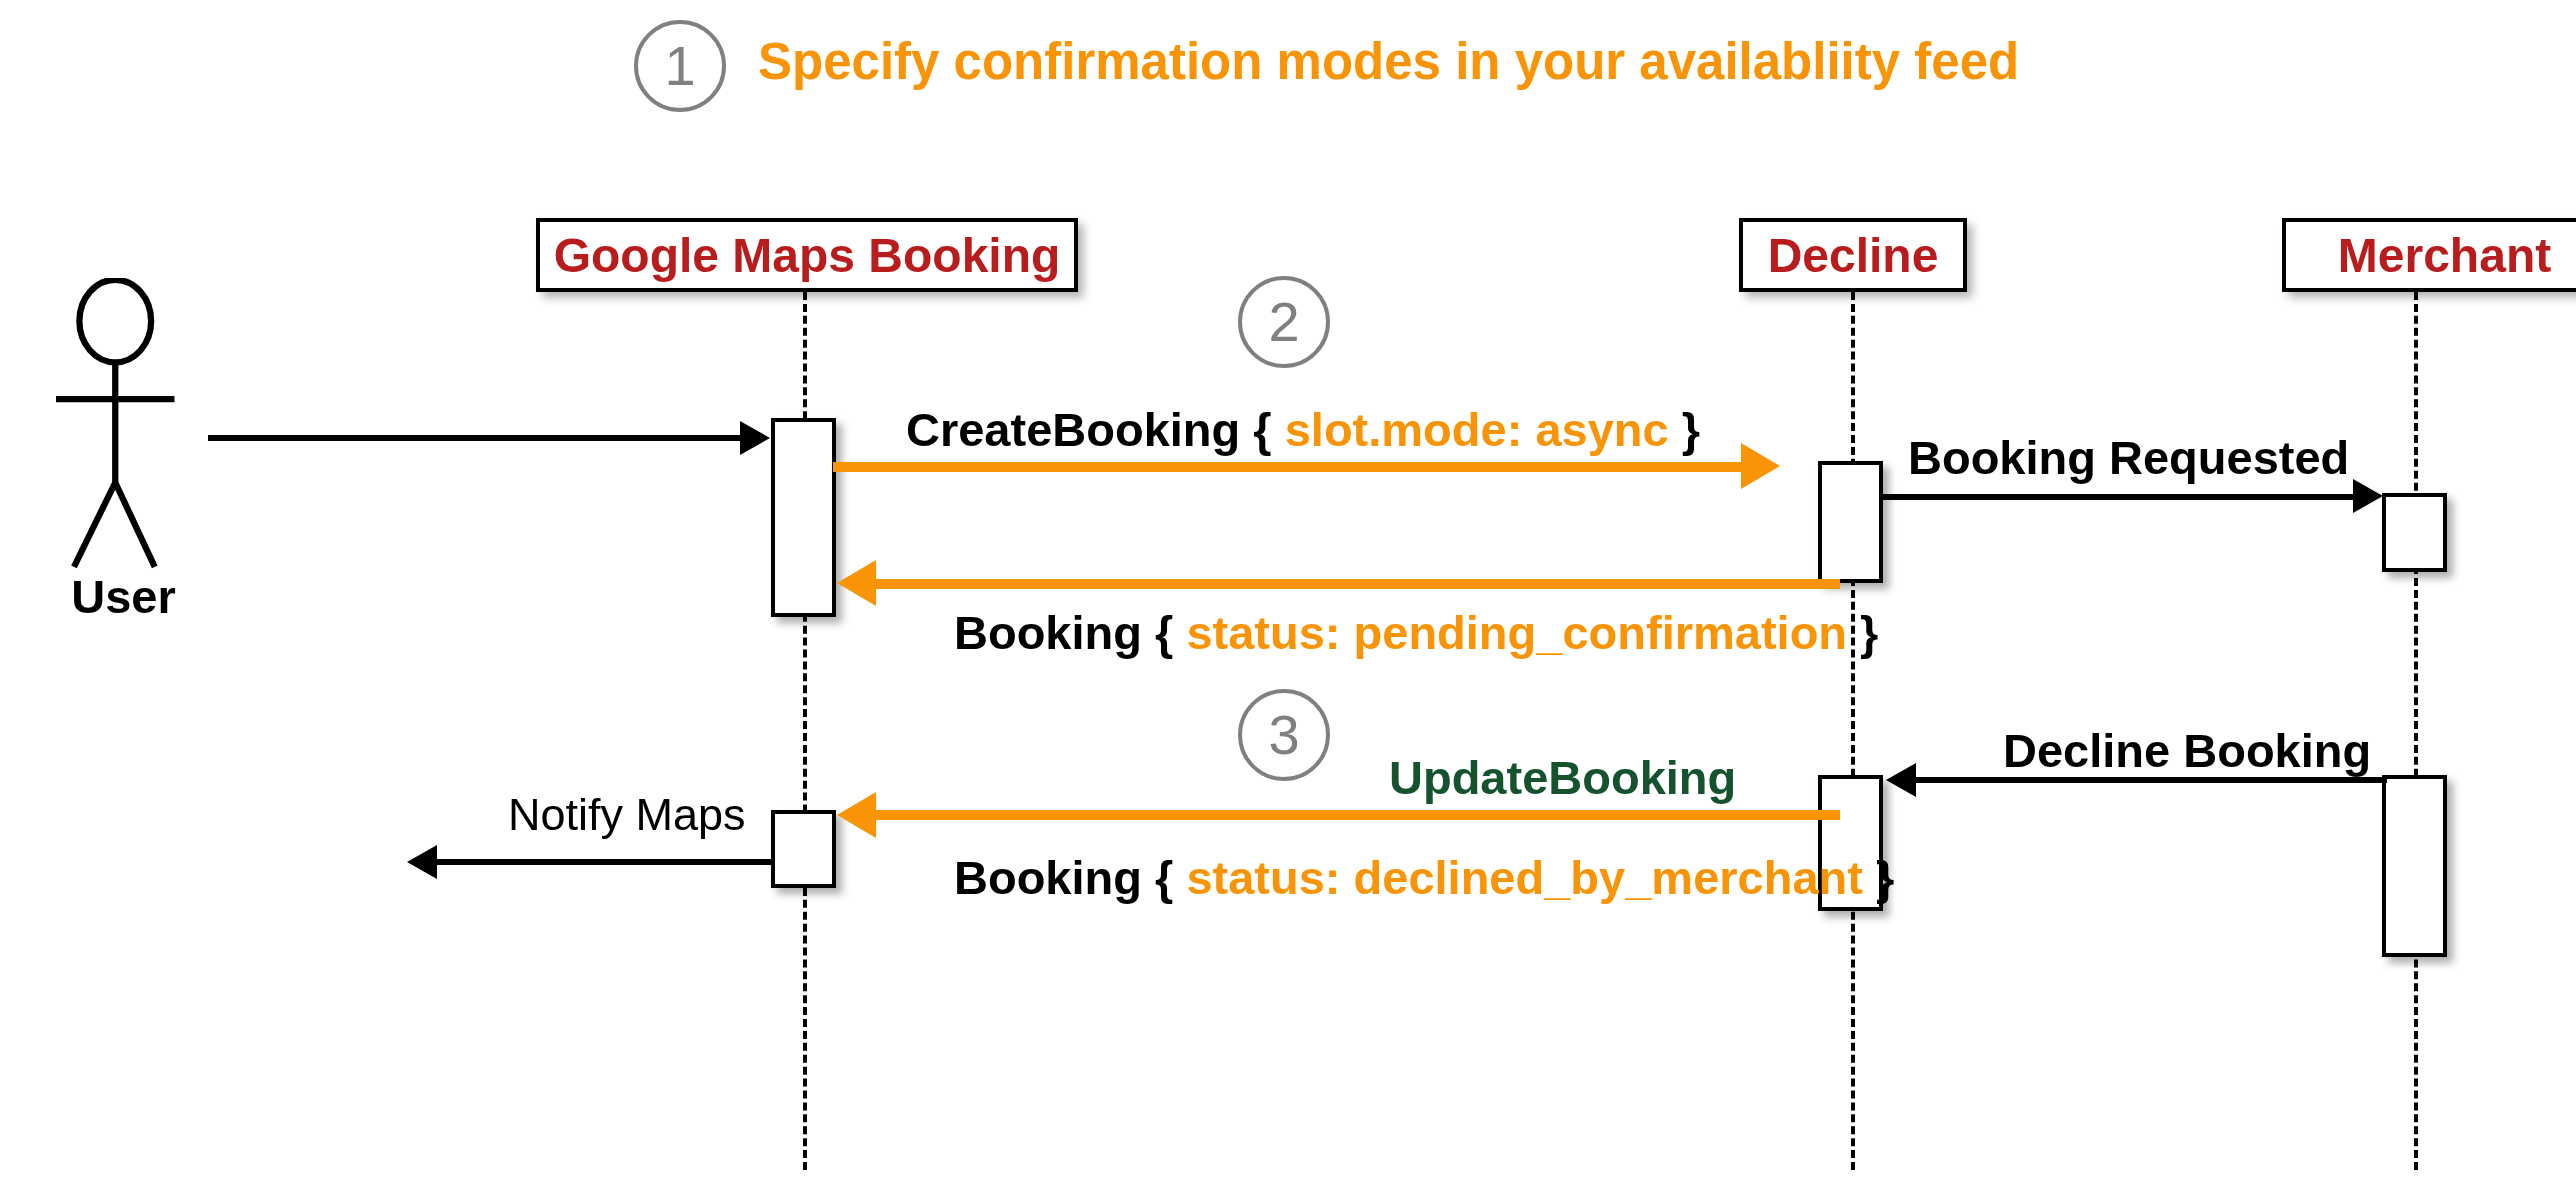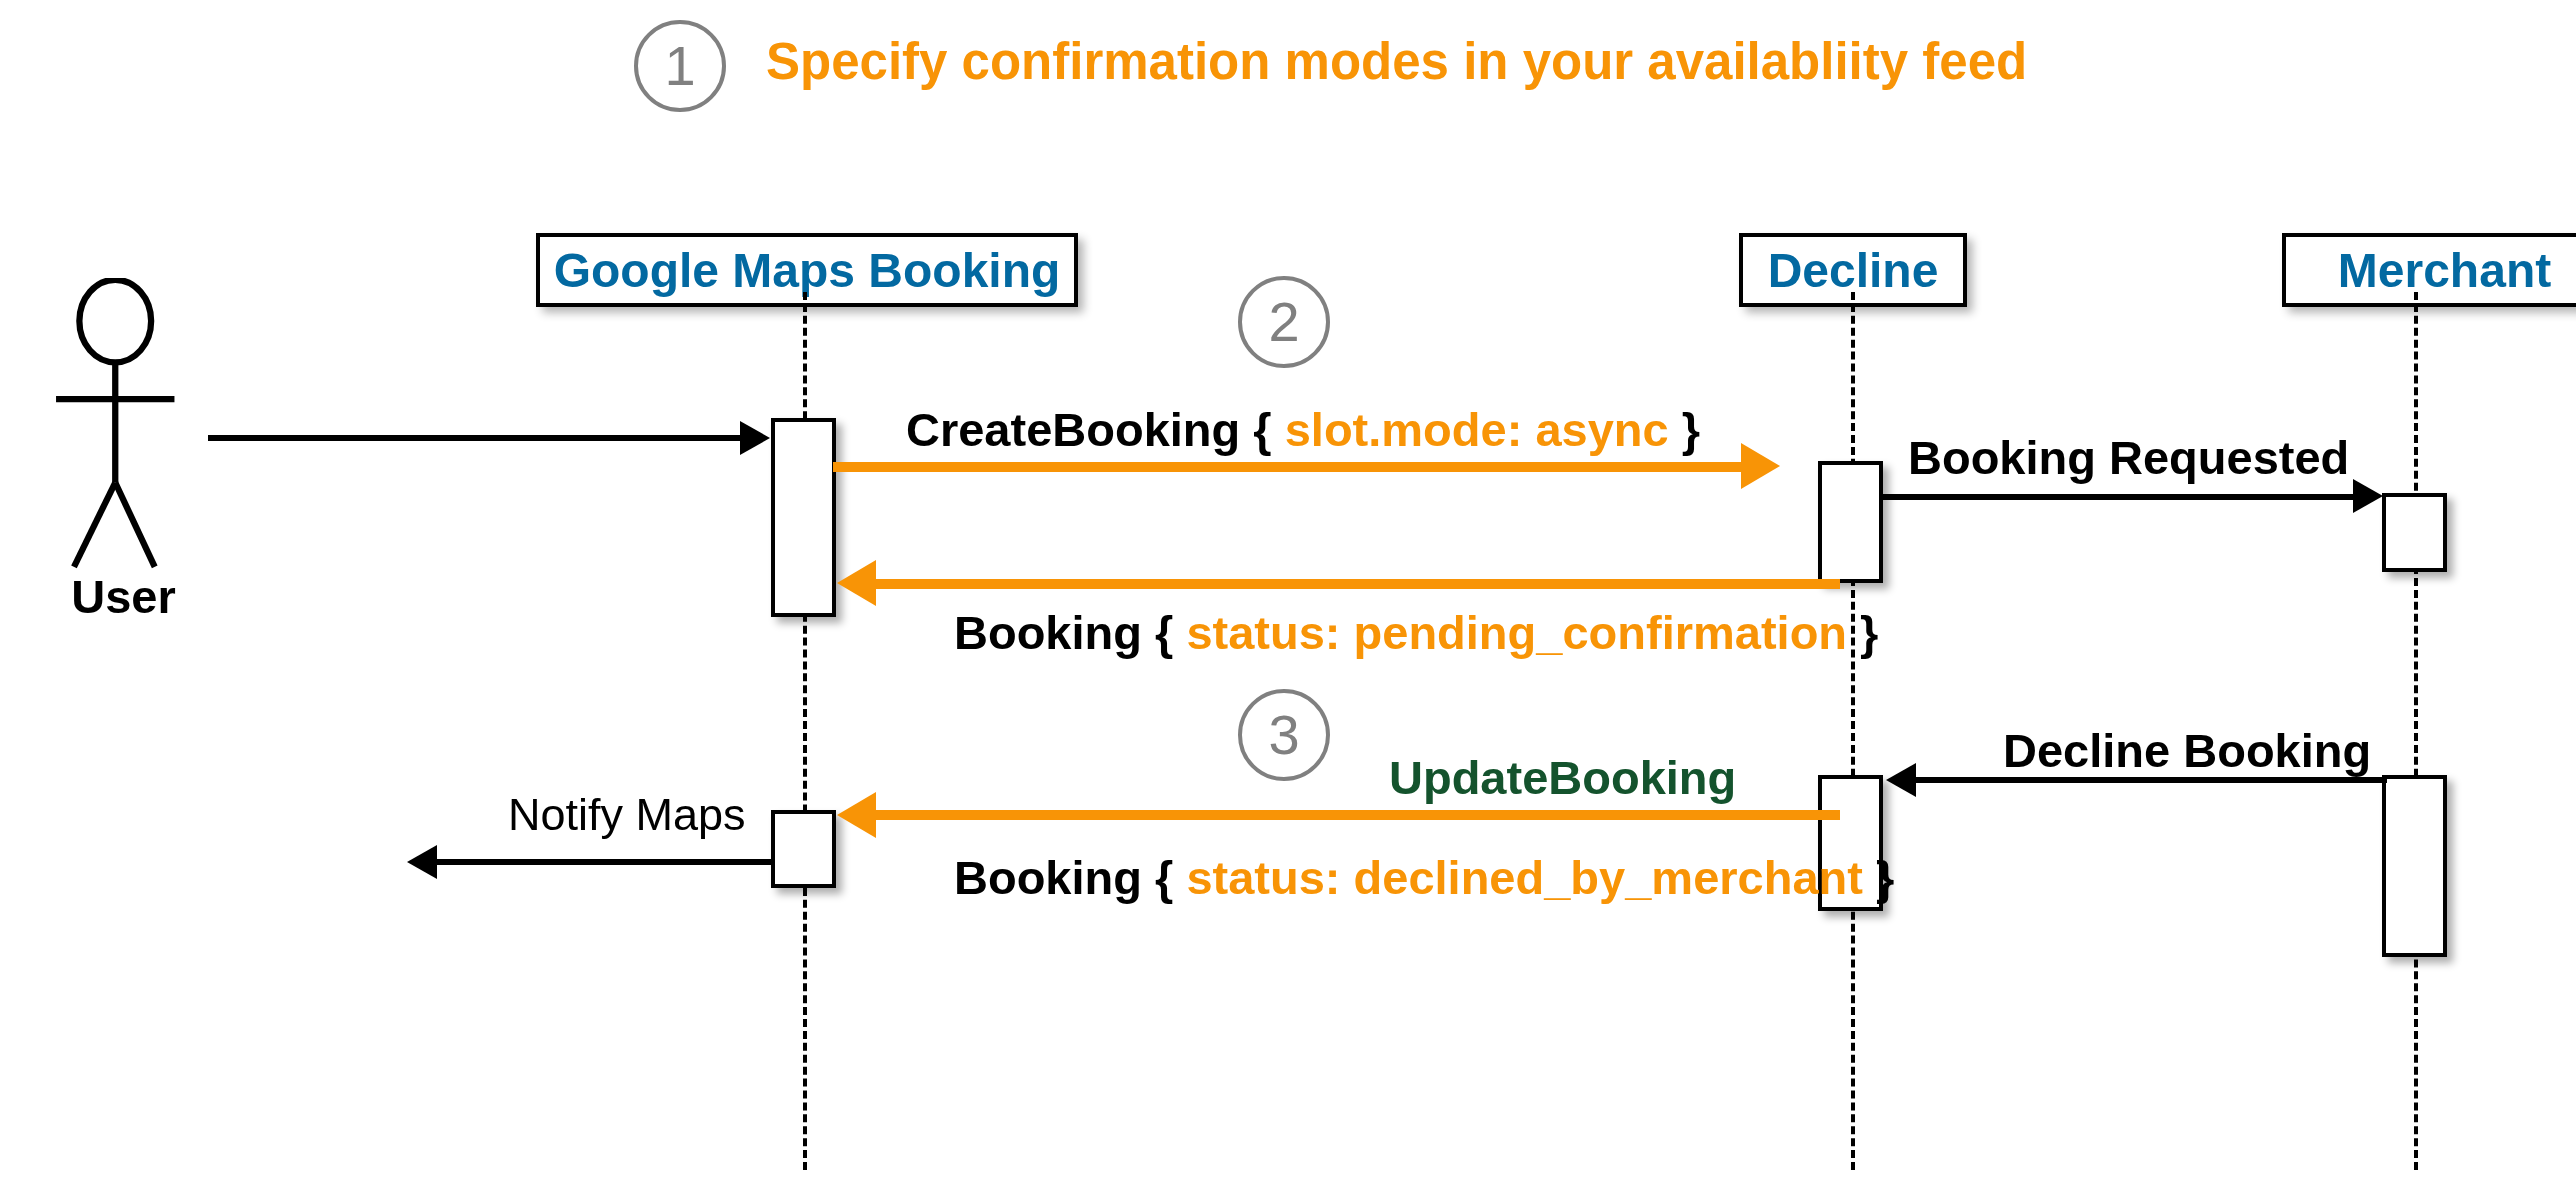--- a/index.html
+++ b/index.html
@@ -44,24 +44,23 @@
   
   .participant {
     position: absolute;
     background: #ffffff;
     border: 4.5px solid #000000;
     box-sizing: border-box;
     display: flex;
     align-items: center;
     justify-content: center;
     font-weight: bold;
-    color: #0369a1;
+    color: #b91c1c;
     white-space: nowrap;
     box-shadow: 6.3px 6.3px 9px rgba(0,0,0,0.30);
-    margin-top: 15px;
   }
 
   
   .lifeline {
     position: absolute;
     width: 0;
     border-left: 4.5px dashed #000000;
   }
 
   
@@ -130,21 +129,21 @@
     text-align: center;
   }
 </style>
 </head>
 <body>
 
 <div id="stage">
 
   <div class="step-circle" style="left:634px; top:20px; width:92px; height:92px; font-size:56px;">1</div>
 
-  <div class="title-text" style="left:758px; top:32px; font-size:51px;margin-left:8px;">Specify confirmation modes in your availabliity feed</div>
+  <div class="title-text" style="left:758px; top:32px; font-size:51px;">Specify confirmation modes in your availabliity feed</div>
 
   <div class="participant" style="left:536px; top:218px; width:542px; height:74px; font-size:48px;">Google Maps Booking</div>
 
   <div class="participant" style="left:1739px; top:218px; width:228px; height:74px; font-size:48px;">Decline</div>
 
   <div class="participant" style="left:2282px; top:218px; width:325px; height:74px; font-size:48px;">Merchant</div>
 
   <div class="lifeline" style="left:803px; top:292px; height:878px;"></div>
 
   <div class="lifeline" style="left:1851px; top:292px; height:878px;"></div>

